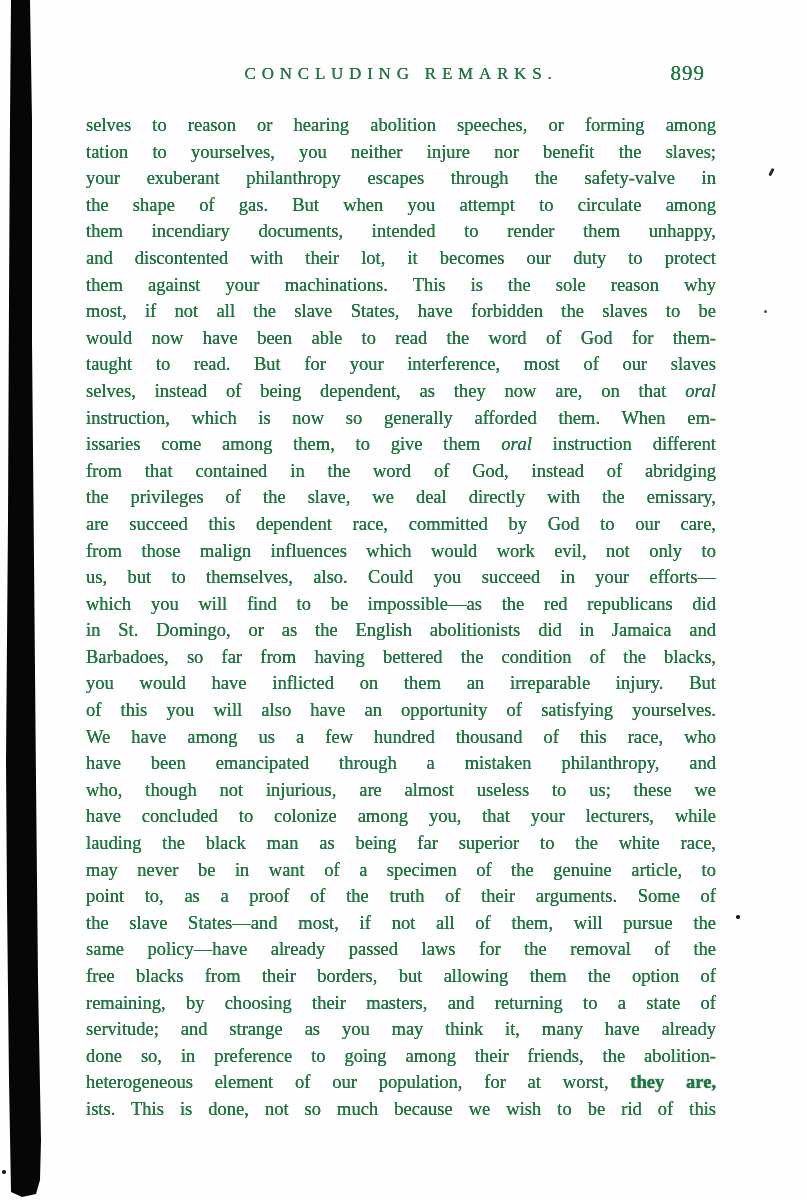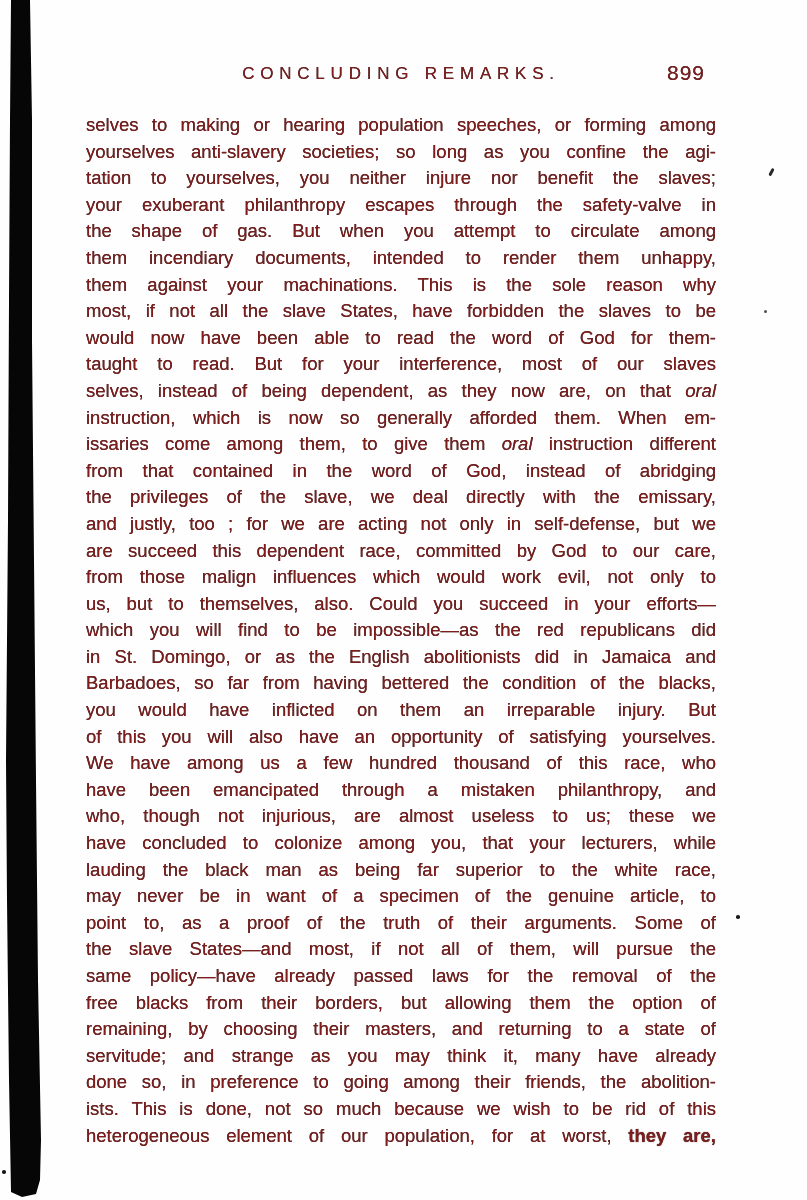--- a/index.html
+++ b/index.html
@@ -6,22 +6,22 @@
     margin: 0;
     padding: 0;
     background: #e8e8e8;
   }
   .page {
     position: relative;
     width: 807px;
     height: 1200px;
     background: #fefefe;
     overflow: hidden;
-    font-family: Liberation Sans, sans-serif;
-    color: #7f1d1d;
+    font-family: Liberation Serif, serif;
+    color: #15803d;
   }
   
   .gutter-bar {
     position: absolute;
     left: 0; top: 0;
     width: 46px;
     height: 1200px;
     background: #060606;
     clip-path: polygon(
       11px 0px, 30px 0px,
@@ -95,36 +95,35 @@
 <div class="page">
   <div class="gutter-bar"></div>
 
   <div class="content">
     <div class="page-header">
       <span class="running-head">CONCLUDING REMARKS.</span>
       <span class="page-number">899</span>
     </div>
 
     <div class="body-text">
-        <div class="text-line">selves to making or hearing population speeches, or forming among</div>
-        <div class="text-line">yourselves anti-slavery societies; so long as you confine the agi-</div>
+        <div class="text-line">selves to reason or hearing abolition speeches, or forming among</div>
         <div class="text-line">tation to yourselves, you neither injure nor benefit the slaves;</div>
         <div class="text-line">your exuberant philanthropy escapes through the safety-valve in</div>
         <div class="text-line">the shape of gas.  But when you attempt to circulate among</div>
         <div class="text-line">them incendiary documents, intended to render them unhappy,</div>
+        <div class="text-line">and discontented with their lot, it becomes our duty to protect</div>
         <div class="text-line">them against your machinations.  This is the sole reason why</div>
         <div class="text-line">most, if not all the slave States, have forbidden the slaves to be</div>
         <div class="text-line">would now have been able to read the word of God for them-</div>
         <div class="text-line">taught to read.  But for your interference, most of our slaves</div>
         <div class="text-line">selves, instead of being dependent, as they now are, on that <i>oral</i></div>
         <div class="text-line">instruction, which is now so generally afforded them.  When em-</div>
         <div class="text-line">issaries come among them, to give them <i>oral</i> instruction different</div>
         <div class="text-line">from that contained in the word of God, instead of abridging</div>
         <div class="text-line">the privileges of the slave, we deal directly with the emissary,</div>
-        <div class="text-line">and justly, too ; for we are acting not only in self-defense, but we</div>
         <div class="text-line">are succeed this dependent race, committed by God to our care,</div>
         <div class="text-line">from those malign influences which would work evil, not only to</div>
         <div class="text-line">us, but to themselves, also.  Could you succeed in your efforts—</div>
         <div class="text-line">which you will find to be impossible—as the red republicans did</div>
         <div class="text-line">in St. Domingo, or as the English abolitionists did in Jamaica and</div>
         <div class="text-line">Barbadoes, so far from having bettered the condition of the blacks,</div>
         <div class="text-line">you would have inflicted on them an irreparable injury.  But</div>
         <div class="text-line">of this you will also have an opportunity of satisfying yourselves.</div>
         <div class="text-line">We have among us a few hundred thousand of this race, who</div>
         <div class="text-line">have been emancipated through a mistaken philanthropy, and</div>
@@ -132,22 +131,22 @@
         <div class="text-line">have concluded to colonize among you, that your lecturers, while</div>
         <div class="text-line">lauding the black man as being far superior to the white race,</div>
         <div class="text-line">may never be in want of a specimen of the genuine article, to</div>
         <div class="text-line">point to, as a proof of the truth of their arguments.  Some of</div>
         <div class="text-line">the slave States—and most, if not all of them, will pursue the</div>
         <div class="text-line">same policy—have already passed laws for the removal of the</div>
         <div class="text-line">free blacks from their borders, but allowing them the option of</div>
         <div class="text-line">remaining, by choosing their masters, and returning to a state of</div>
         <div class="text-line">servitude; and strange as you may think it, many have already</div>
         <div class="text-line">done so, in preference to going among their friends, the abolition-</div>
+        <div class="text-line">heterogeneous element of our population, for at worst, <b>they are,</b></div>
         <div class="text-line">ists.  This is done, not so much because we wish to be rid of this</div>
-        <div class="text-line">heterogeneous element of our population, for at worst, <b>they are,</b></div>
       </div>
   </div>
 
   <span class="noise-tick"></span>
   <span class="noise noise-dot-1"></span>
   <span class="noise noise-dot-2"></span>
   <span class="noise noise-dot-3"></span>
 </div>
 
 </body></html>

